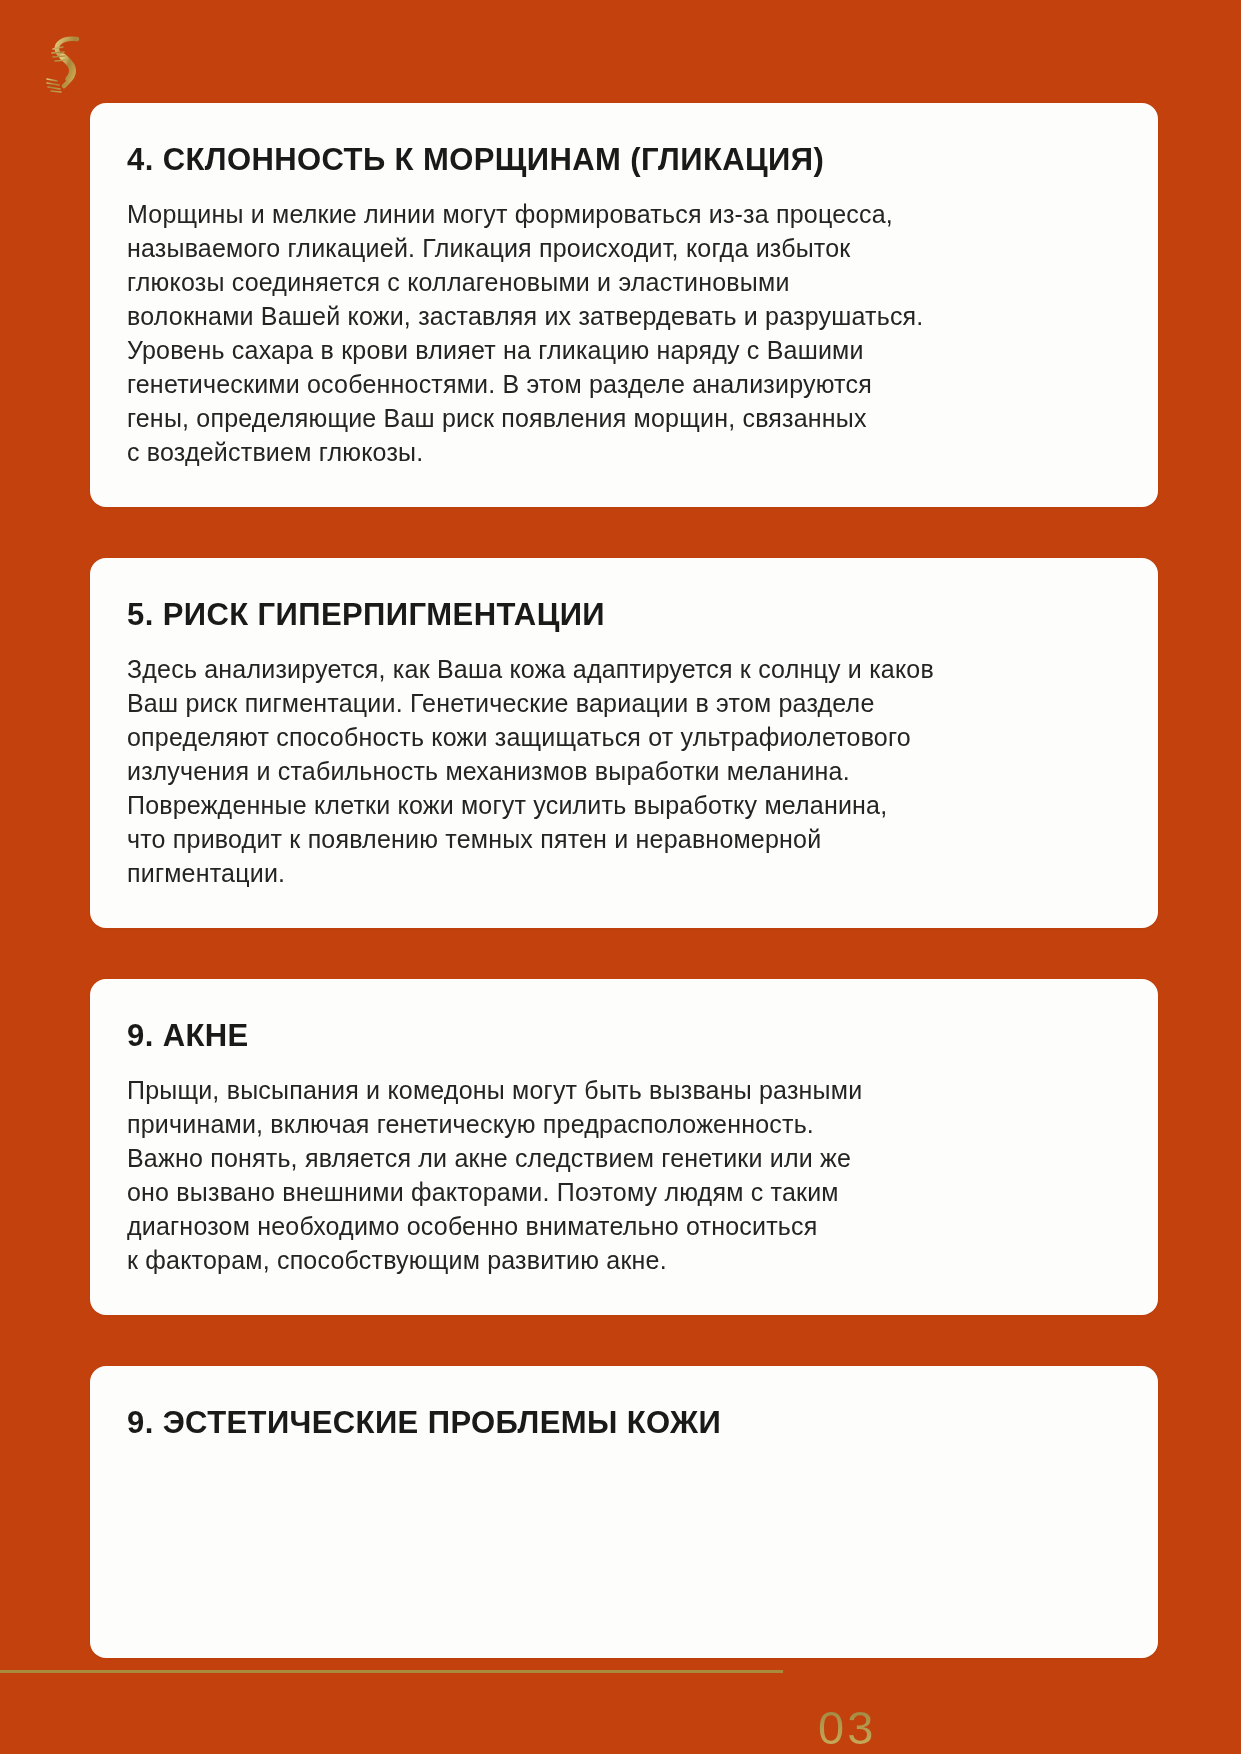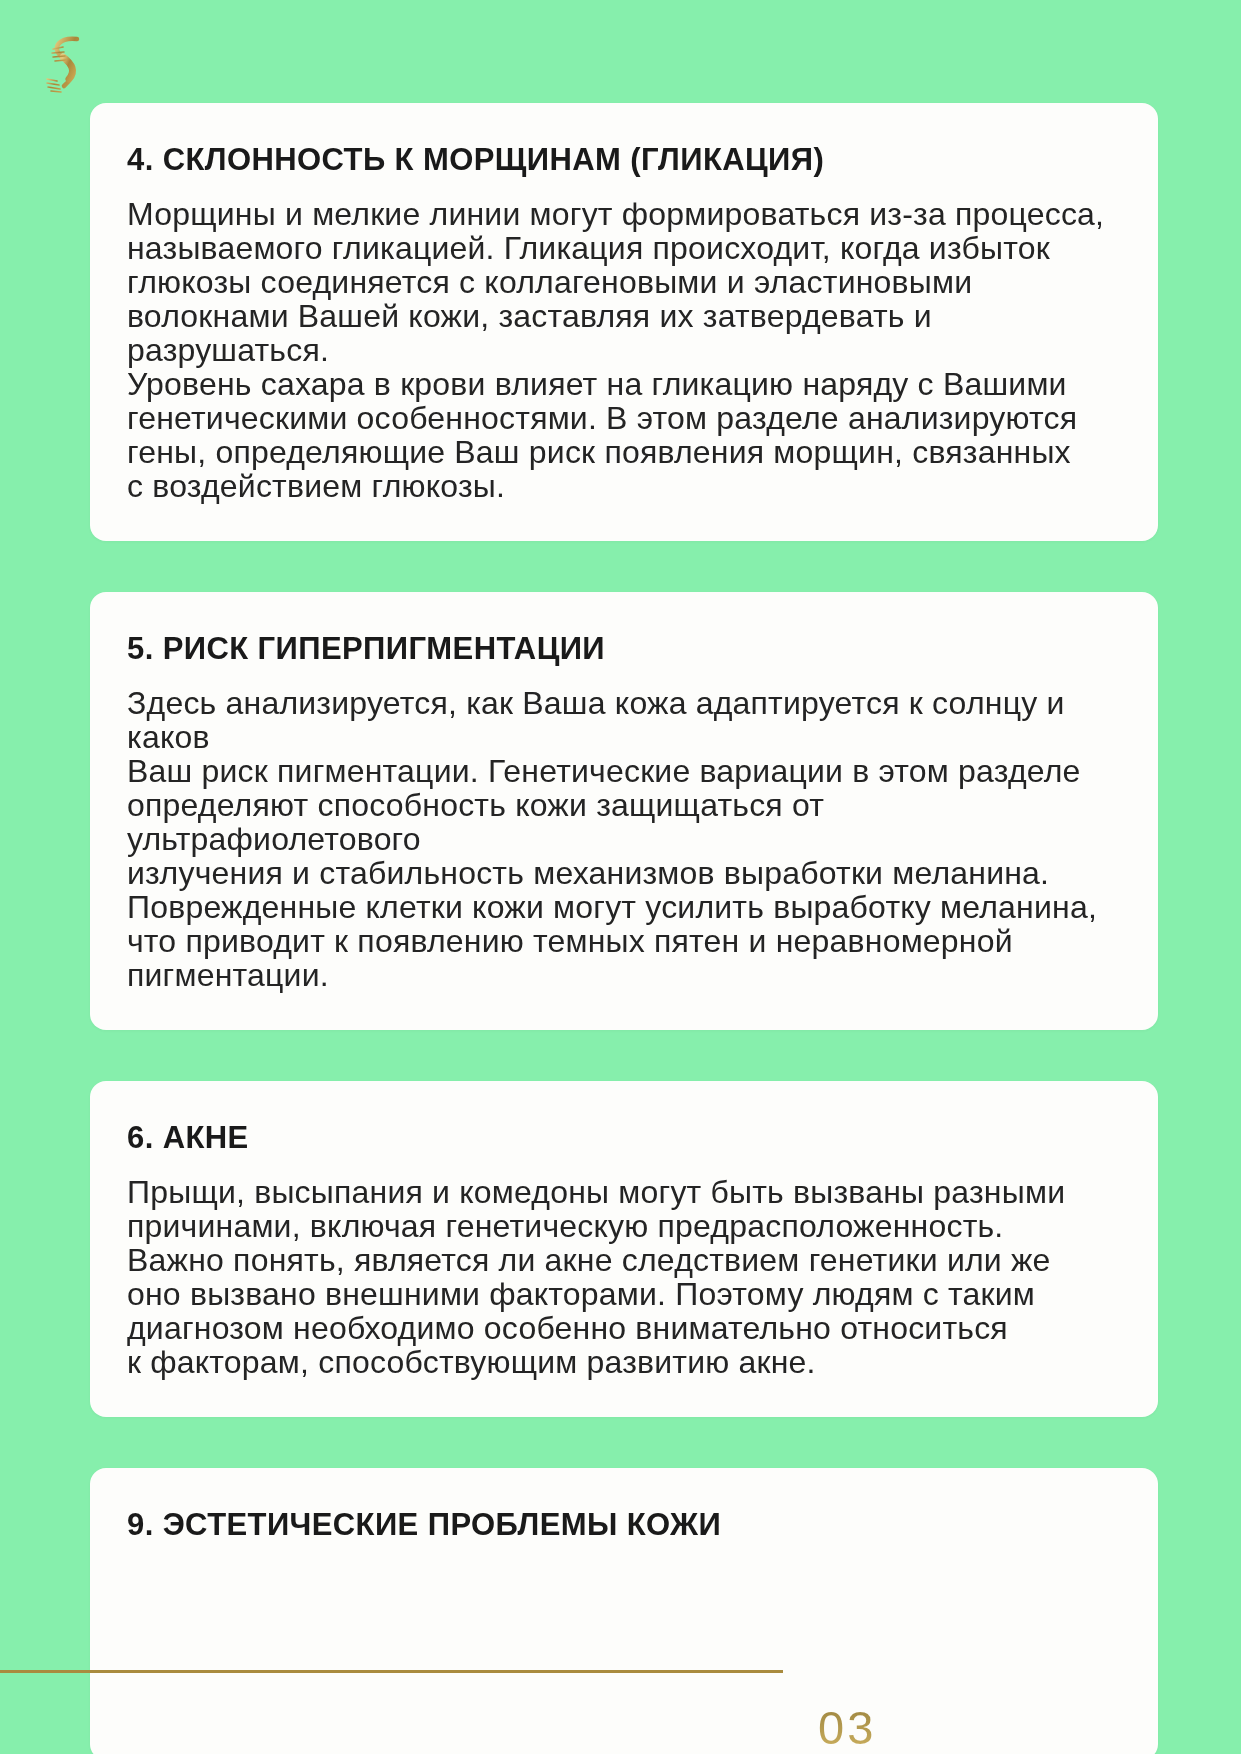--- a/index.html
+++ b/index.html
@@ -5,21 +5,21 @@
   html, body { margin: 0; padding: 0; }
   body {
     font-family: "Liberation Sans", sans-serif;
     background: #e8e7e1;
   }
   .page {
     position: relative;
     width: 1241px;
     height: 1754px;
     margin: 0 auto;
-    background: #86efac;
+    background: #c2410c;
     overflow: hidden;
   }
   .logo {
     position: absolute;
     left: 42px;
     top: 34px;
     width: 44px;
     height: 64px;
   }
   .content {
@@ -43,21 +43,21 @@
   .card h2 {
     margin: 0 0 18px 0;
     font-size: 31px;
     line-height: 38px;
     font-weight: 700;
     letter-spacing: 0.4px;
     color: #1a1a1a;
   }
   .card p {
     margin: 0;
-    font-size: 32px;
+    font-size: 25px;
     line-height: 34px;
     letter-spacing: 0.2px;
     color: #242424;
     white-space: pre-line;
   }
   .footer-rule {
     position: absolute;
     left: 0;
     top: 1670px;
     width: 783px;
@@ -116,21 +116,21 @@
       <p>Здесь анализируется, как Ваша кожа адаптируется к солнцу и каков
 Ваш риск пигментации. Генетические вариации в этом разделе
 определяют способность кожи защищаться от ультрафиолетового
 излучения и стабильность механизмов выработки меланина.
 Поврежденные клетки кожи могут усилить выработку меланина,
 что приводит к появлению темных пятен и неравномерной
 пигментации.</p>
     </section>
 
     <section class="card card-3">
-      <h2>6. АКНЕ</h2>
+      <h2>9. АКНЕ</h2>
       <p>Прыщи, высыпания и комедоны могут быть вызваны разными
 причинами, включая генетическую предрасположенность.
 Важно понять, является ли акне следствием генетики или же
 оно вызвано внешними факторами. Поэтому людям с таким
 диагнозом необходимо особенно внимательно относиться
 к факторам, способствующим развитию акне.</p>
     </section>
 
     <section class="card card-4">
       <h2>9. ЭСТЕТИЧЕСКИЕ ПРОБЛЕМЫ КОЖИ</h2>

